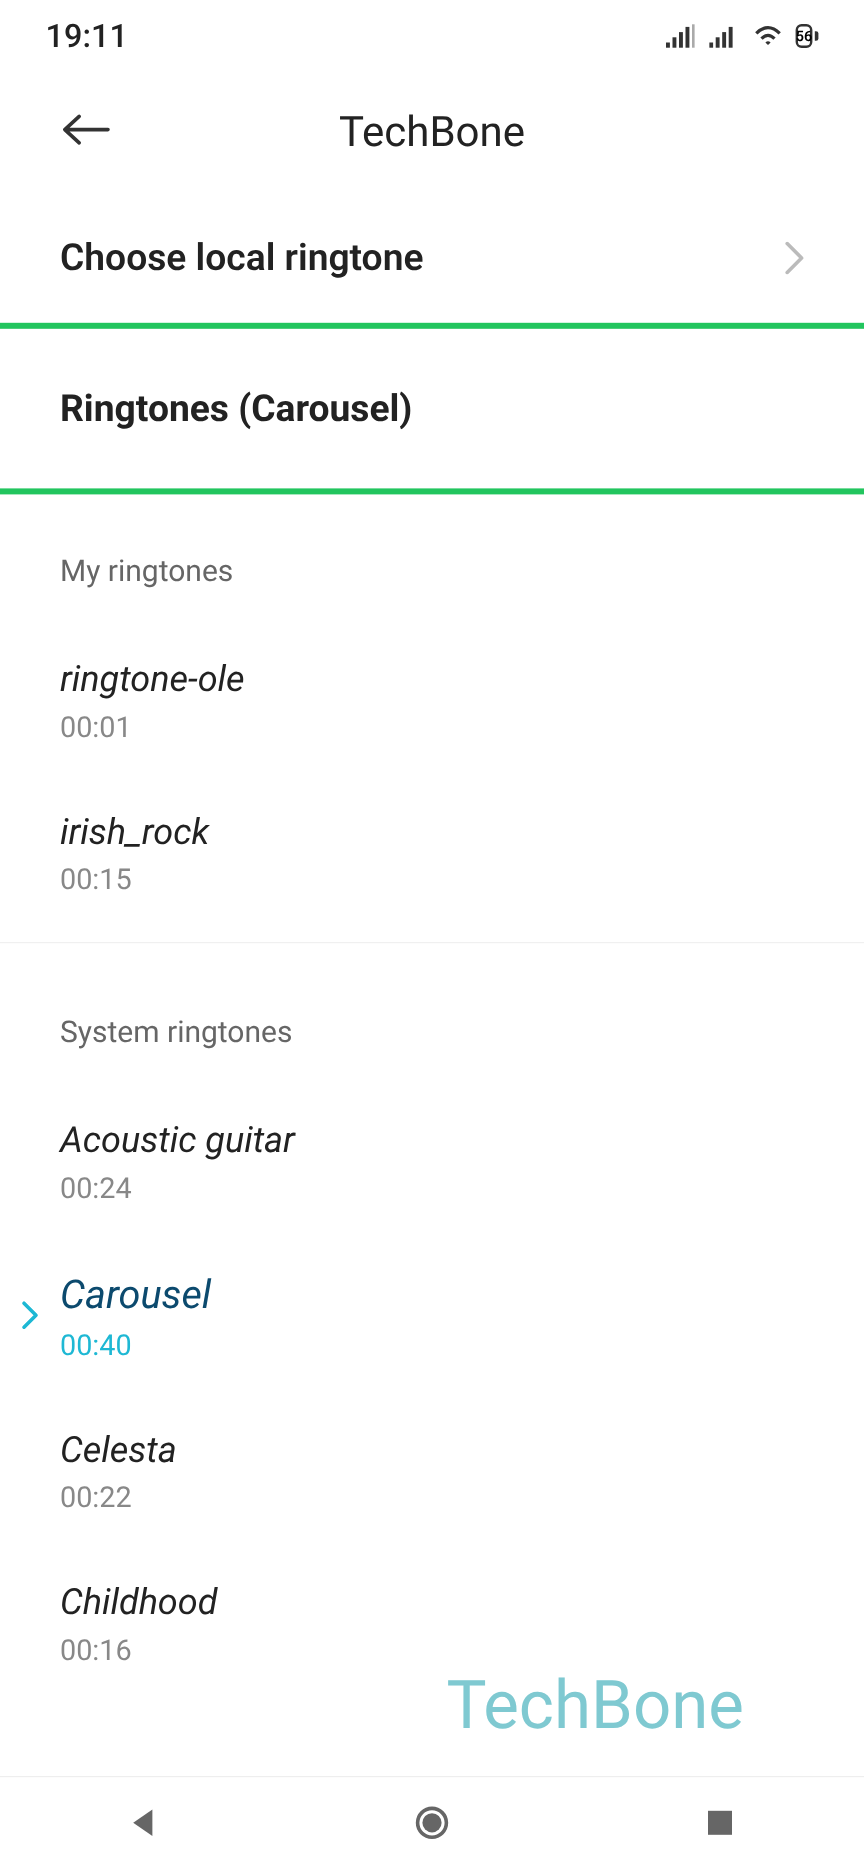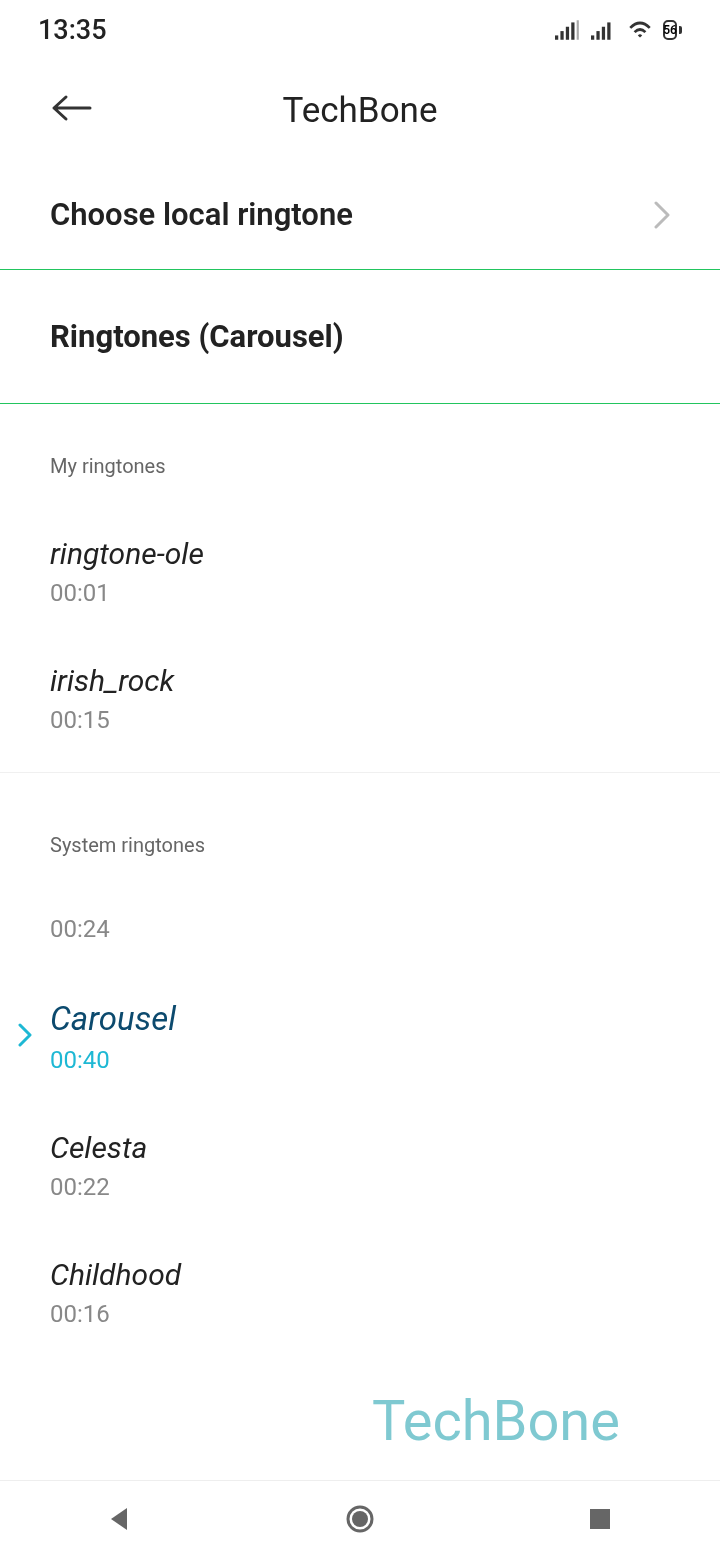--- a/index.html
+++ b/index.html
@@ -81,38 +81,38 @@
       color: #222;
     }
     .content {
       padding: 0;
     }
     .list-item {
       padding: 36px 50px;
       display: flex;
       align-items: center;
       justify-content: space-between;
-      border-bottom: 1px solid #22c55e;
+      border-bottom: 5px solid #22c55e;
     }
     .list-item-title {
       font-size: 31px;
       font-weight: 600;
       color: #222;
     }
     .list-item-title-normal {
       font-size: 31px;
       font-weight: 700;
       color: #222;
     }
     .chevron-right {
       color: #999;
     }
     .section-header {
       padding: 50px 50px 30px 50px;
-      font-size: 20px;
+      font-size: 25px;
       font-weight: 400;
       color: #666;
     }
     .ringtone-item {
       padding: 28px 50px;
       position: relative;
     }
     .ringtone-name {
       font-size: 30px;
       font-weight: 400;
@@ -166,21 +166,21 @@
     }
     .nav-icon {
       width: 30px;
       height: 30px;
     }
   </style>
 </head>
 <body>
 
 <div class="status-bar">
-  <span class="status-time">13:35</span>
+  <span class="status-time">19:11</span>
   <div class="status-icons">
     <svg class="signal-icon" viewBox="0 0 24 18">
       <rect x="0" y="14" width="3" height="4" fill="#333"></rect>
       <rect x="5" y="10" width="3" height="8" fill="#333"></rect>
       <rect x="10" y="6" width="3" height="12" fill="#333"></rect>
       <rect x="15" y="2" width="3" height="16" fill="#333"></rect>
       <rect x="20" y="0" width="2" height="18" fill="#aaa"></rect>
     </svg>
     <svg class="signal-icon" viewBox="0 0 24 18">
       <rect x="0" y="14" width="3" height="4" fill="#333"></rect>
@@ -231,20 +231,21 @@
   <div class="ringtone-item">
     <div class="ringtone-name">irish_rock</div>
     <div class="ringtone-duration">00:15</div>
   </div>
 
   <div class="section-divider"></div>
 
   <div class="section-header">System ringtones</div>
 
   <div class="ringtone-item">
+    <div class="ringtone-name">Acoustic guitar</div>
     <div class="ringtone-duration">00:24</div>
   </div>
 
   <div class="ringtone-item selected">
     <div class="selected-indicator">
       <svg width="14" height="24" viewBox="0 0 14 24">
         <path d="M2 2 L12 12 L2 22" stroke="#1eb8d4" stroke-width="3" fill="none" stroke-linecap="round" stroke-linejoin="round"></path>
       </svg>
     </div>
     <div class="ringtone-name">Carousel</div>

